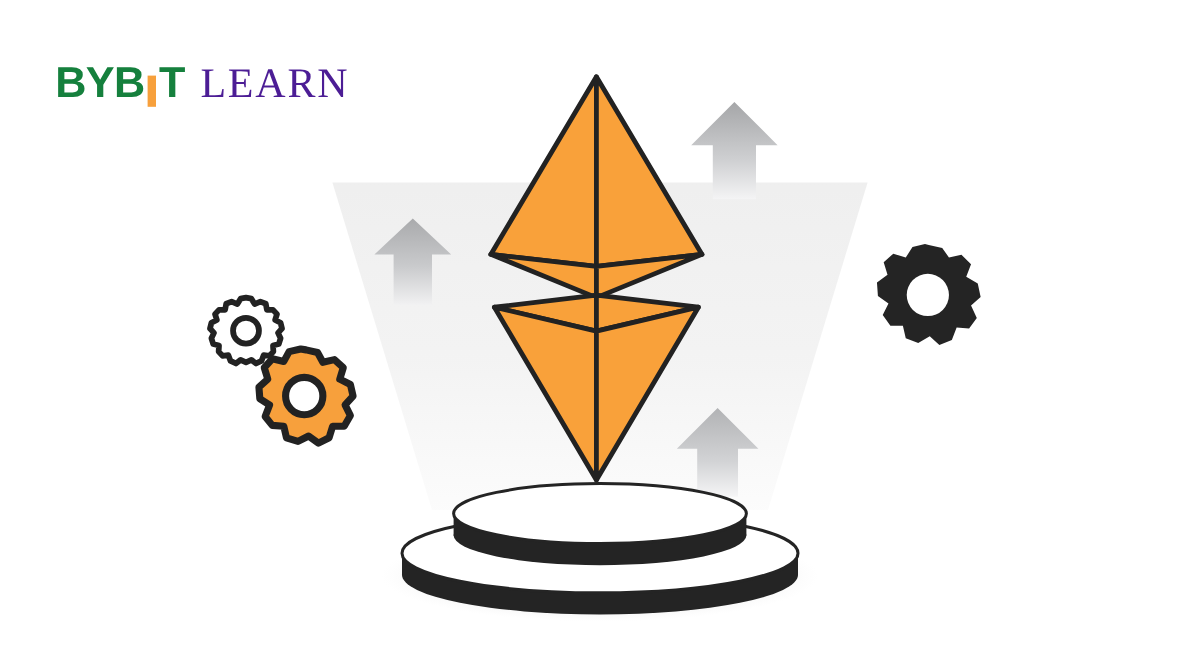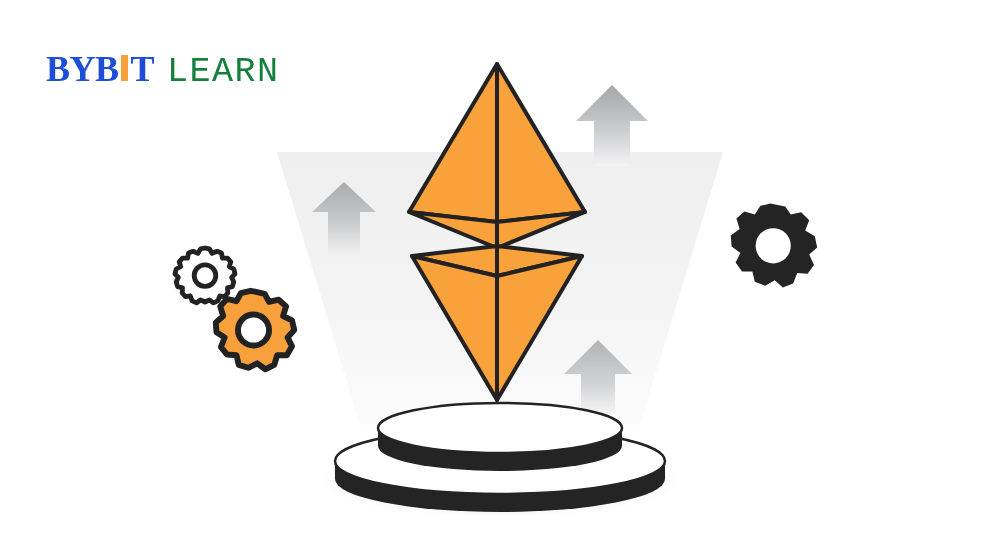--- a/index.html
+++ b/index.html
@@ -21,42 +21,42 @@
     position: absolute;
     left: 46px;
     top: 48px;
     display: flex;
     align-items: baseline;
     user-select: none;
     white-space: nowrap;
   }
   #brand-logo .bybit-mark {
     display: flex;
-    align-items: center;
+    align-items: flex-end;
     font-size: 36px;
     font-weight: 700;
     letter-spacing: -0.5px;
-    color: #1d4ed8;
-    font-family: Liberation Serif, serif;
+    color: #15803d;
+    font-family: Liberation Sans, sans-serif;
   }
   #brand-logo .bybit-i {
     display: inline-block;
     width: 7px;
     height: 26px;
     background: #f7a03c;
     margin: 0 3px 0 2px;
     transform: translateY(-1px);
   }
   #brand-logo .learn-word {
     font-size: 35px;
     font-weight: 400;
     letter-spacing: 1.5px;
-    color: #15803d;
+    color: #4c1d95;
     margin-left: 13px;
-    font-family: Liberation Mono, monospace;
+    font-family: Liberation Serif, serif;
   }
   .art-layer {
     position: absolute;
     left: 0;
     top: 0;
     width: 1000px;
     height: 550px;
   }
 </style>
 </head>

